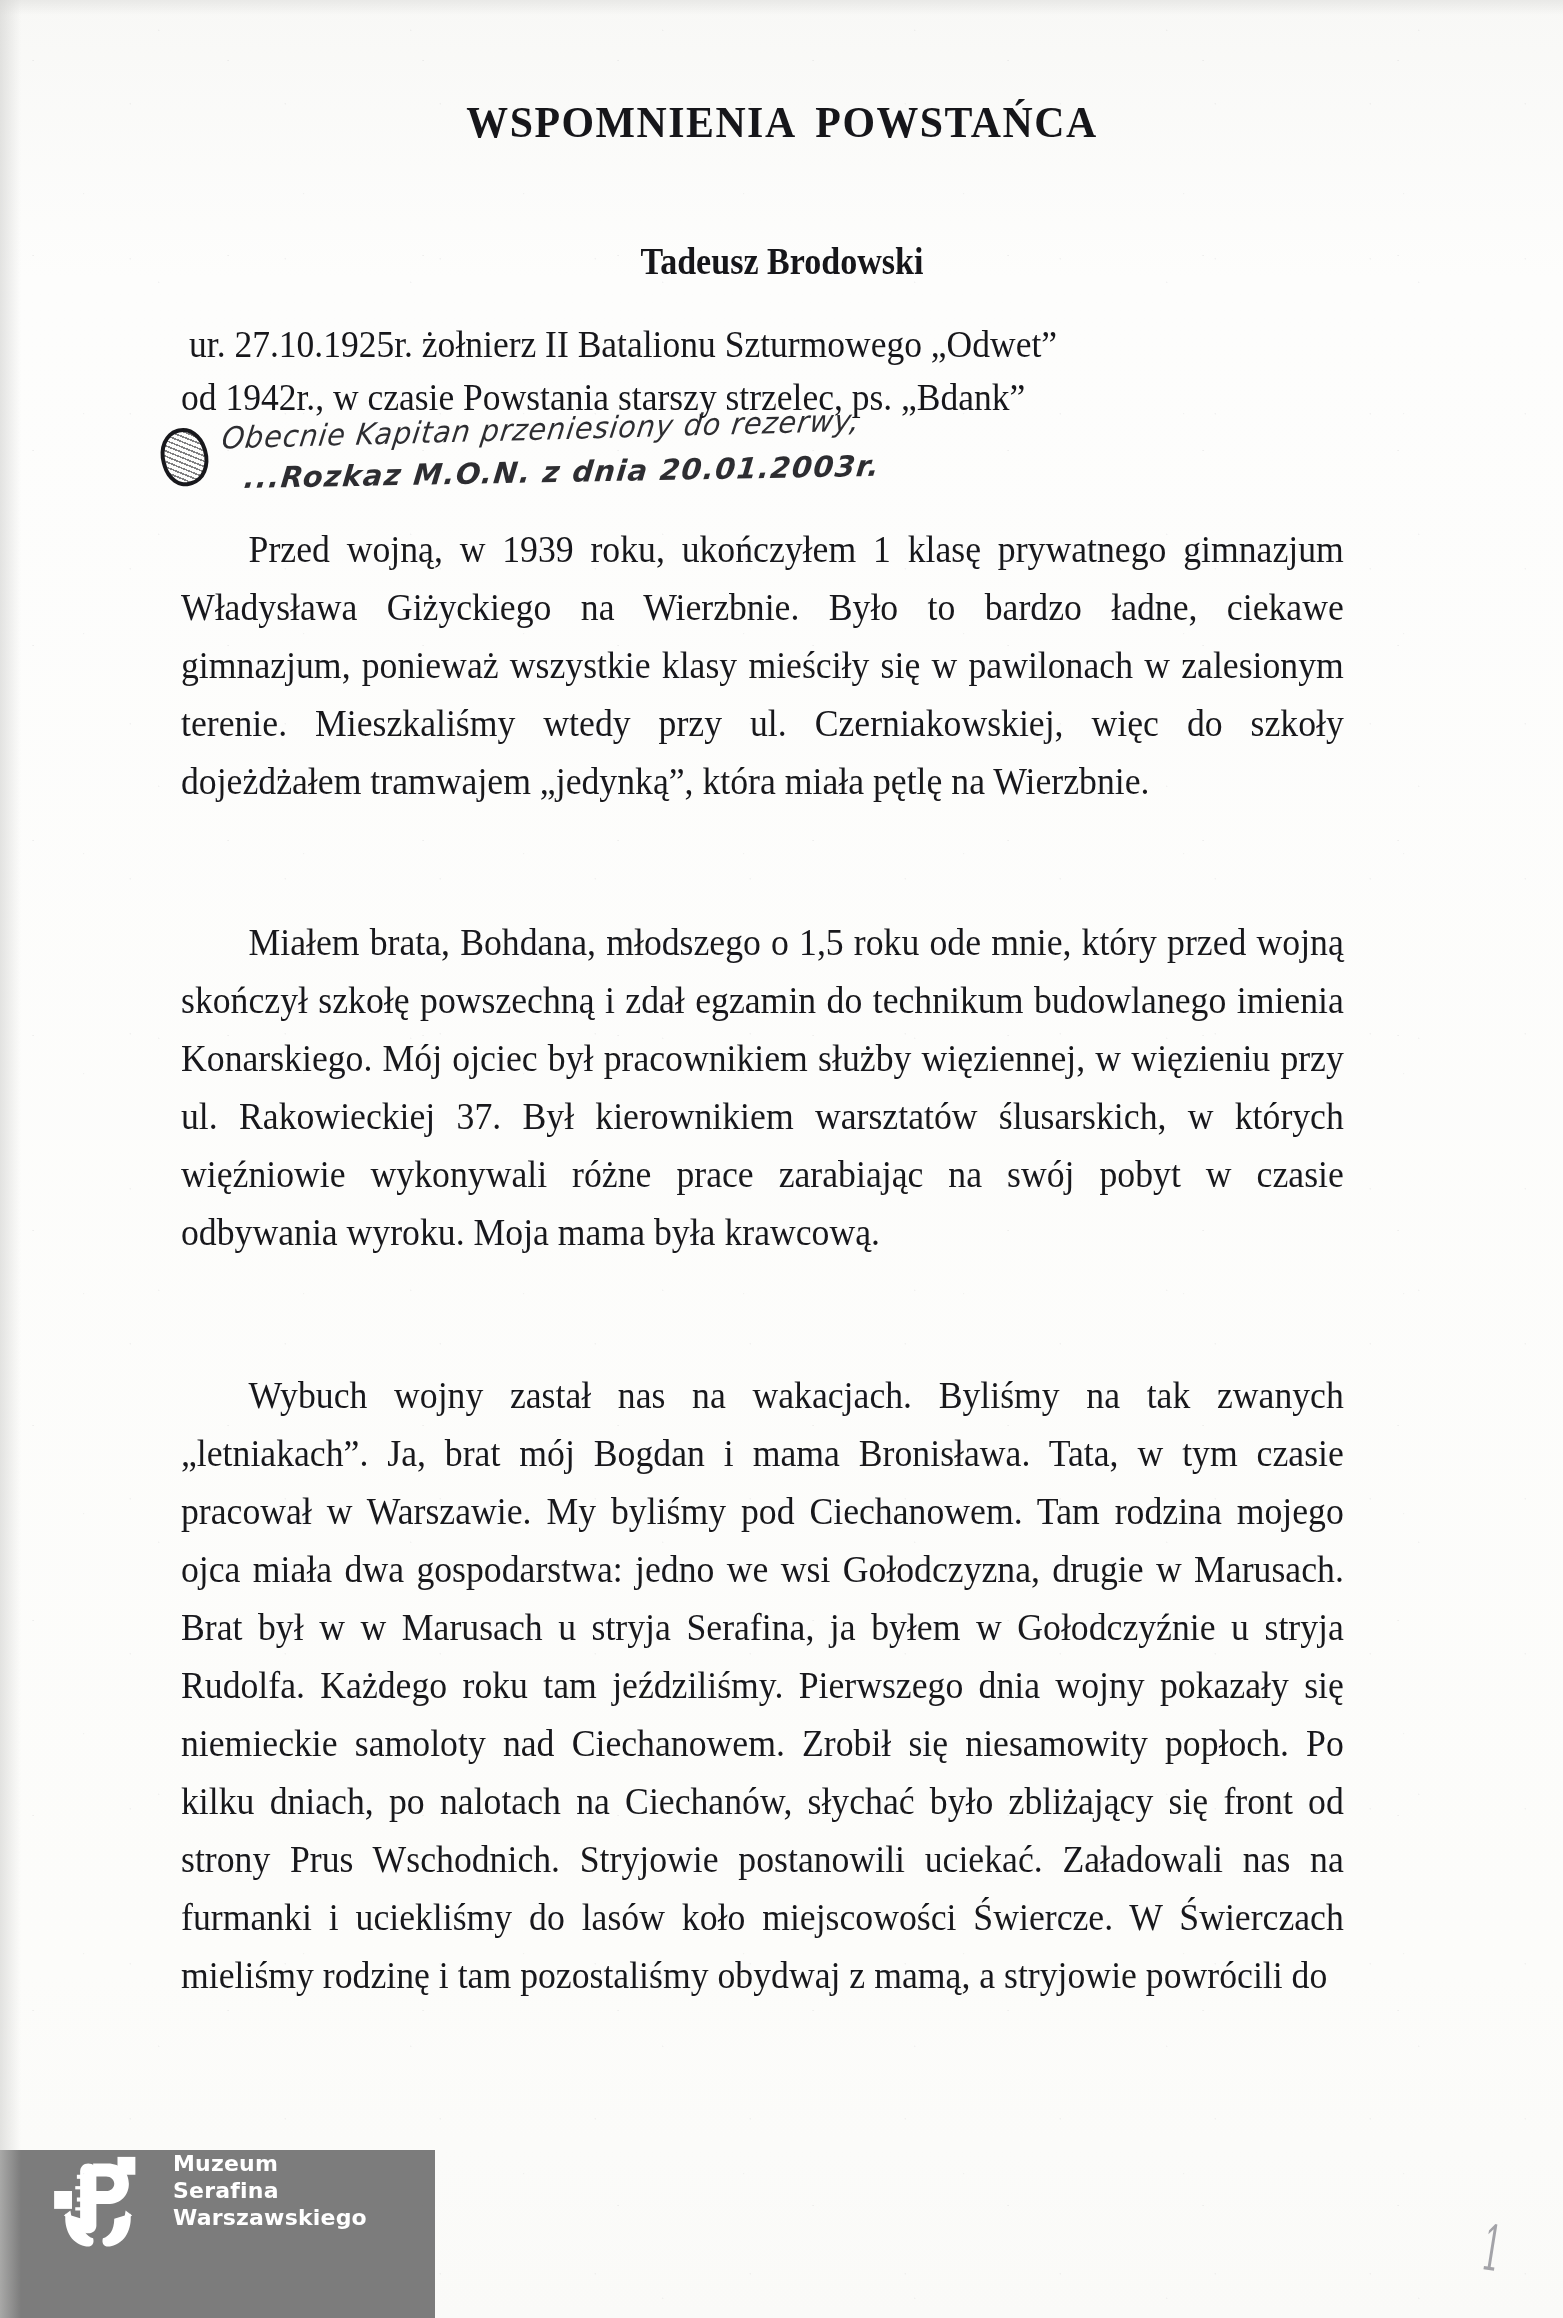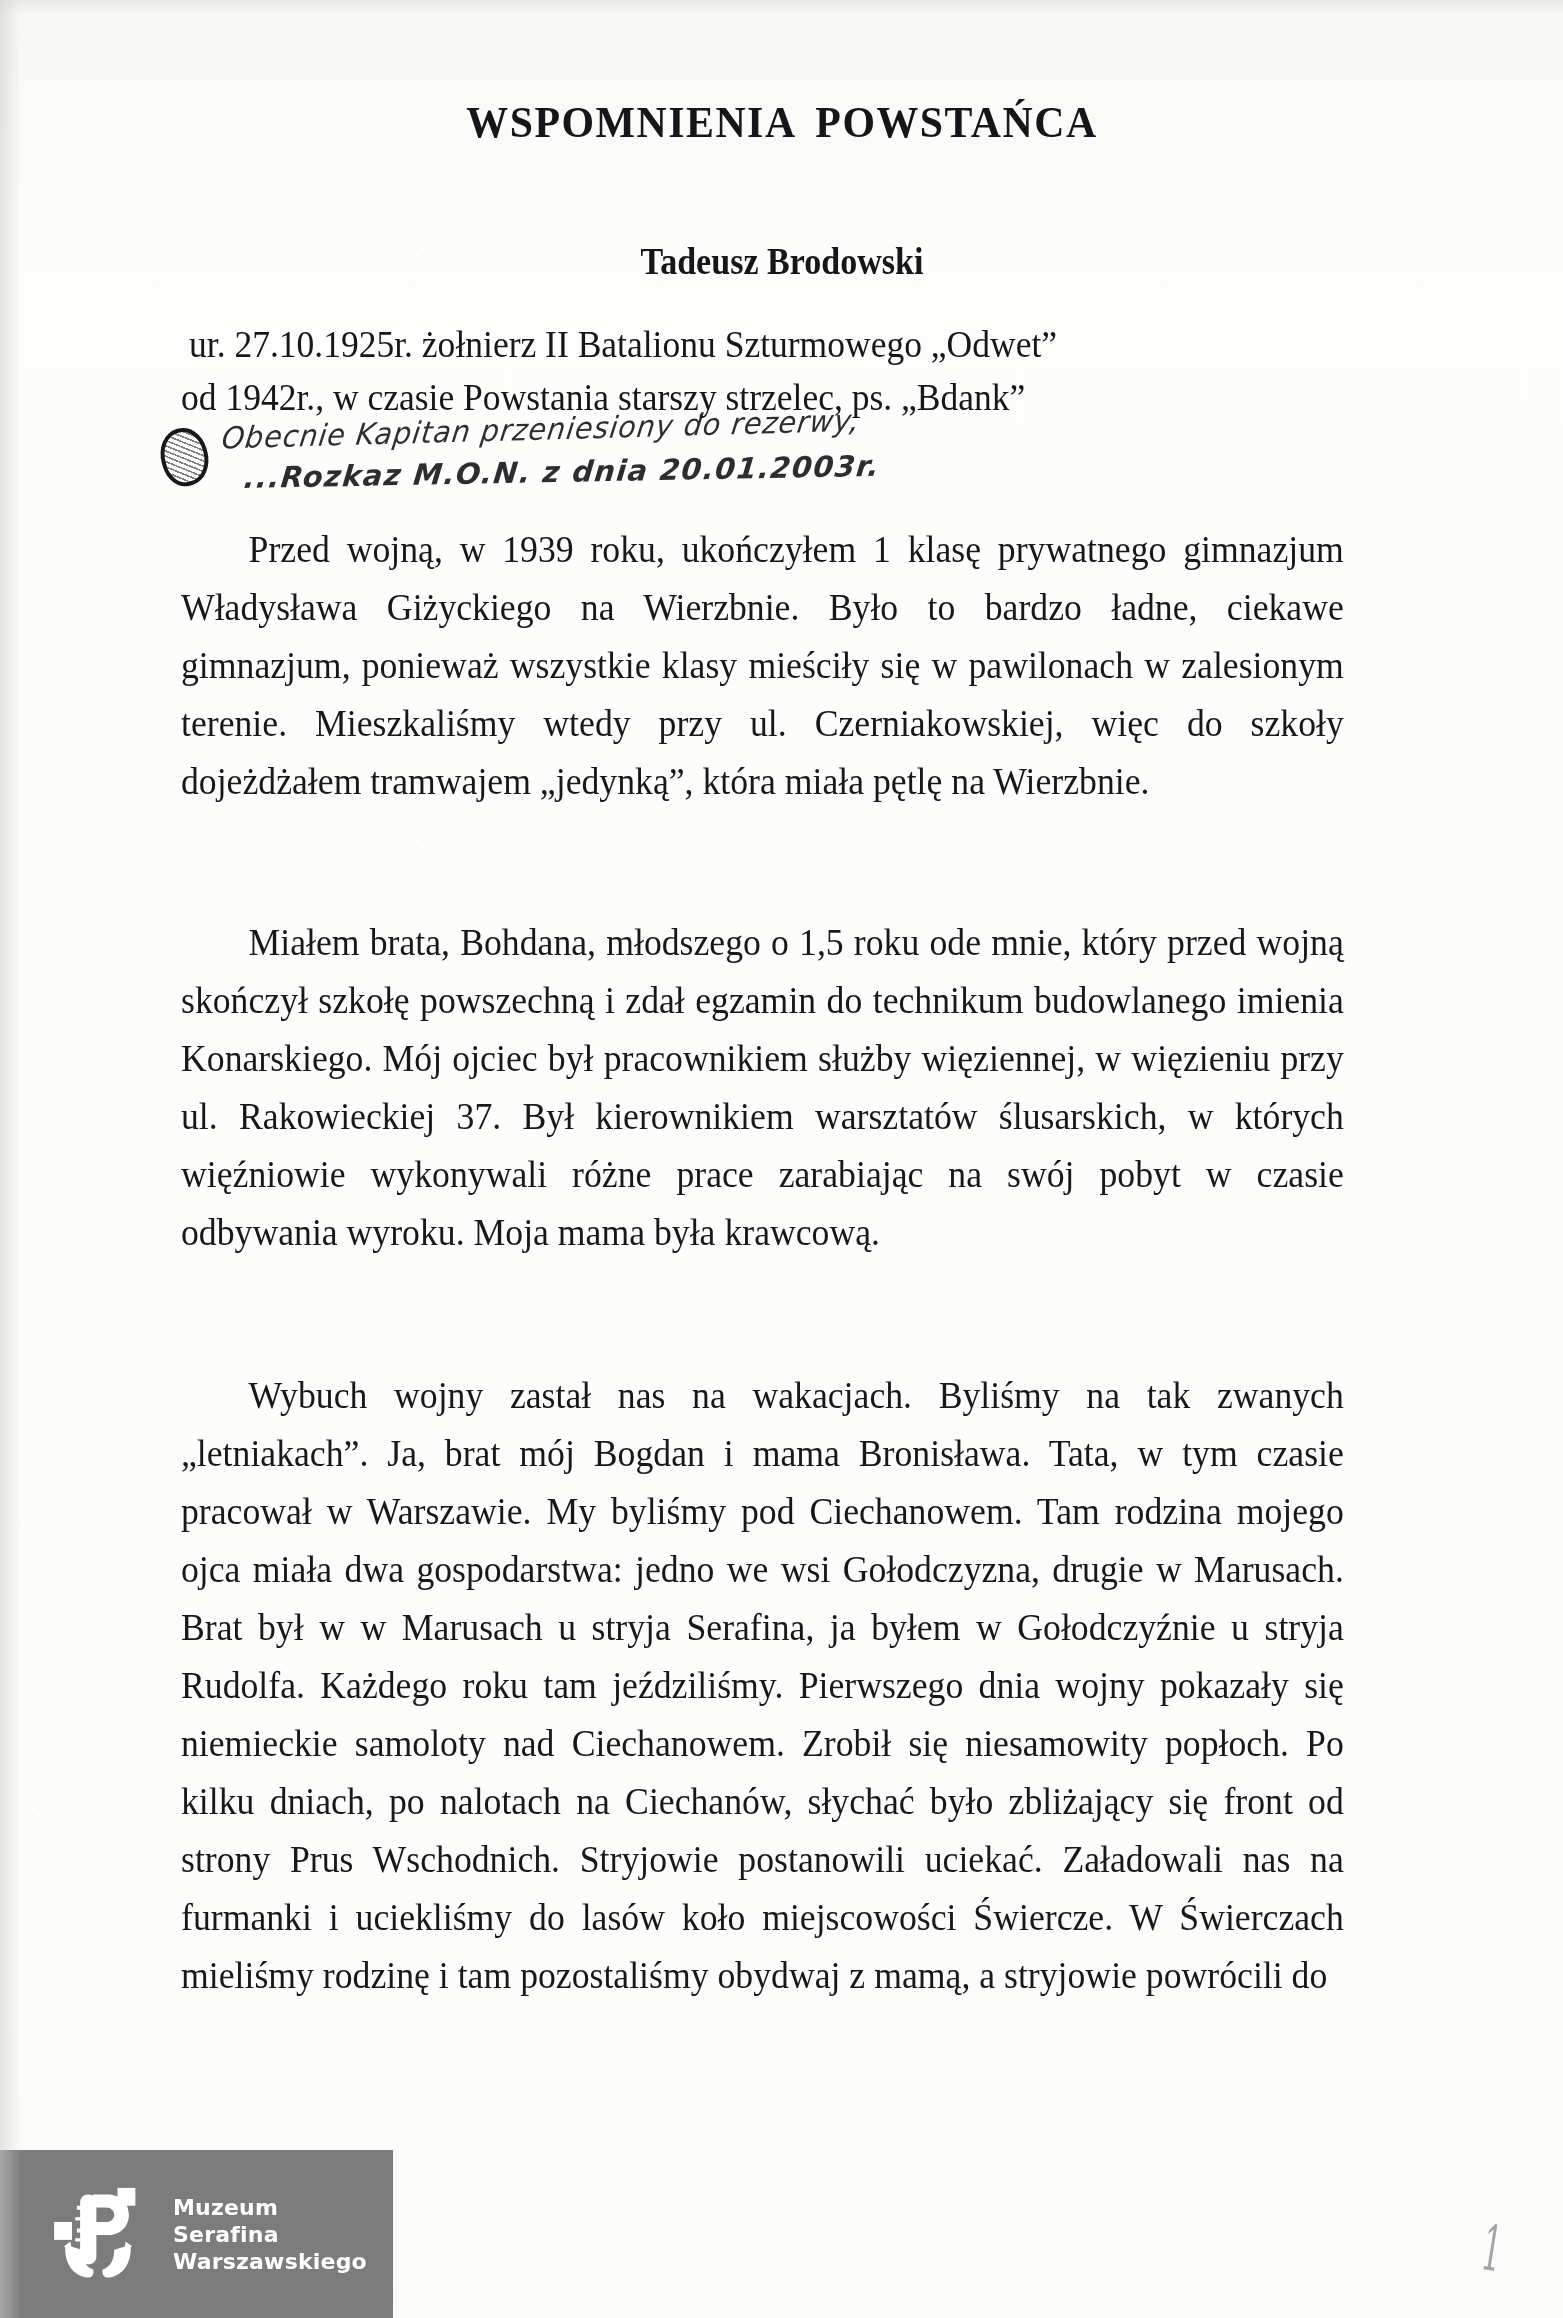--- a/index.html
+++ b/index.html
@@ -145,25 +145,24 @@
   }
   .para.p1 { top: 521px; }
   .para.p2 { top: 914px; }
   .para.p3 { top: 1367px; }
 
   
   .watermark {
     position: absolute;
     left: 0;
     top: 2150px;
-    width: 393px;
+    width: 435px;
     height: 169px;
     background: #7c7c7c;
     display: flex;
-    align-items: center;
     padding-left: 46px;
     box-sizing: border-box;
   }
   .wm-logo {
     width: 104px;
     height: 108px;
     position: relative;
     flex: 0 0 auto;
     margin-right: 23px;
   }

